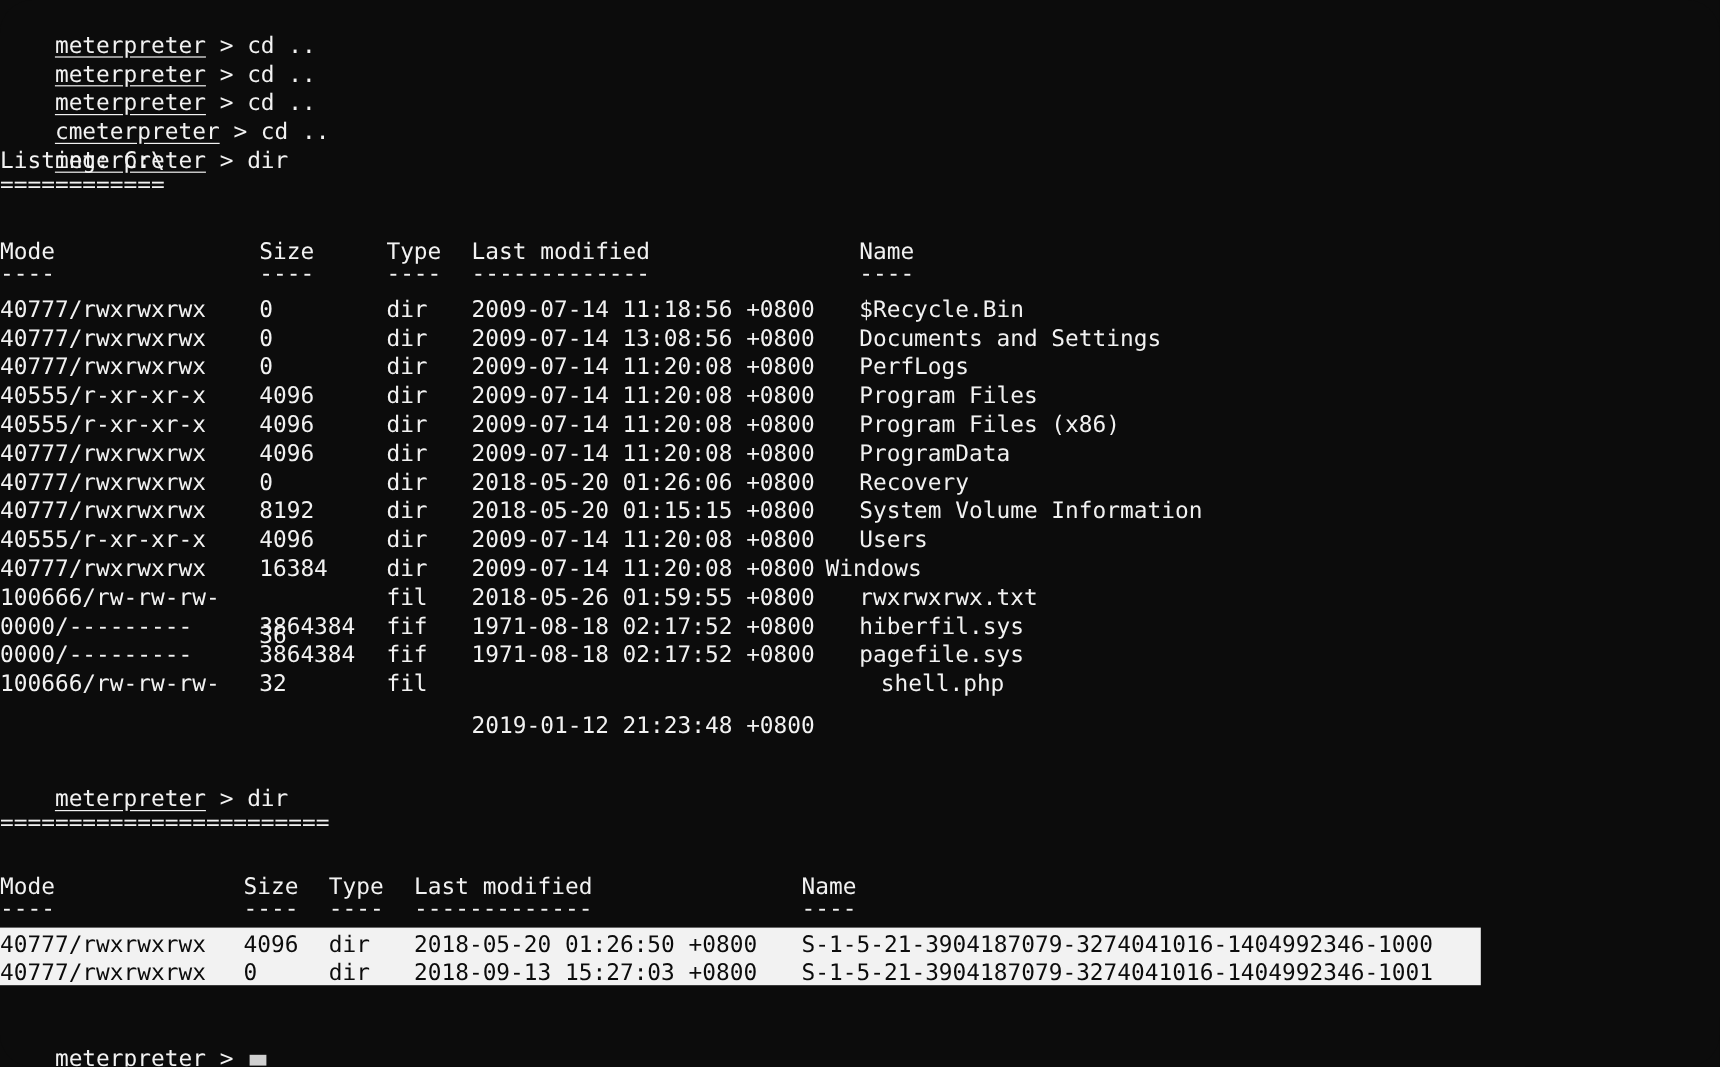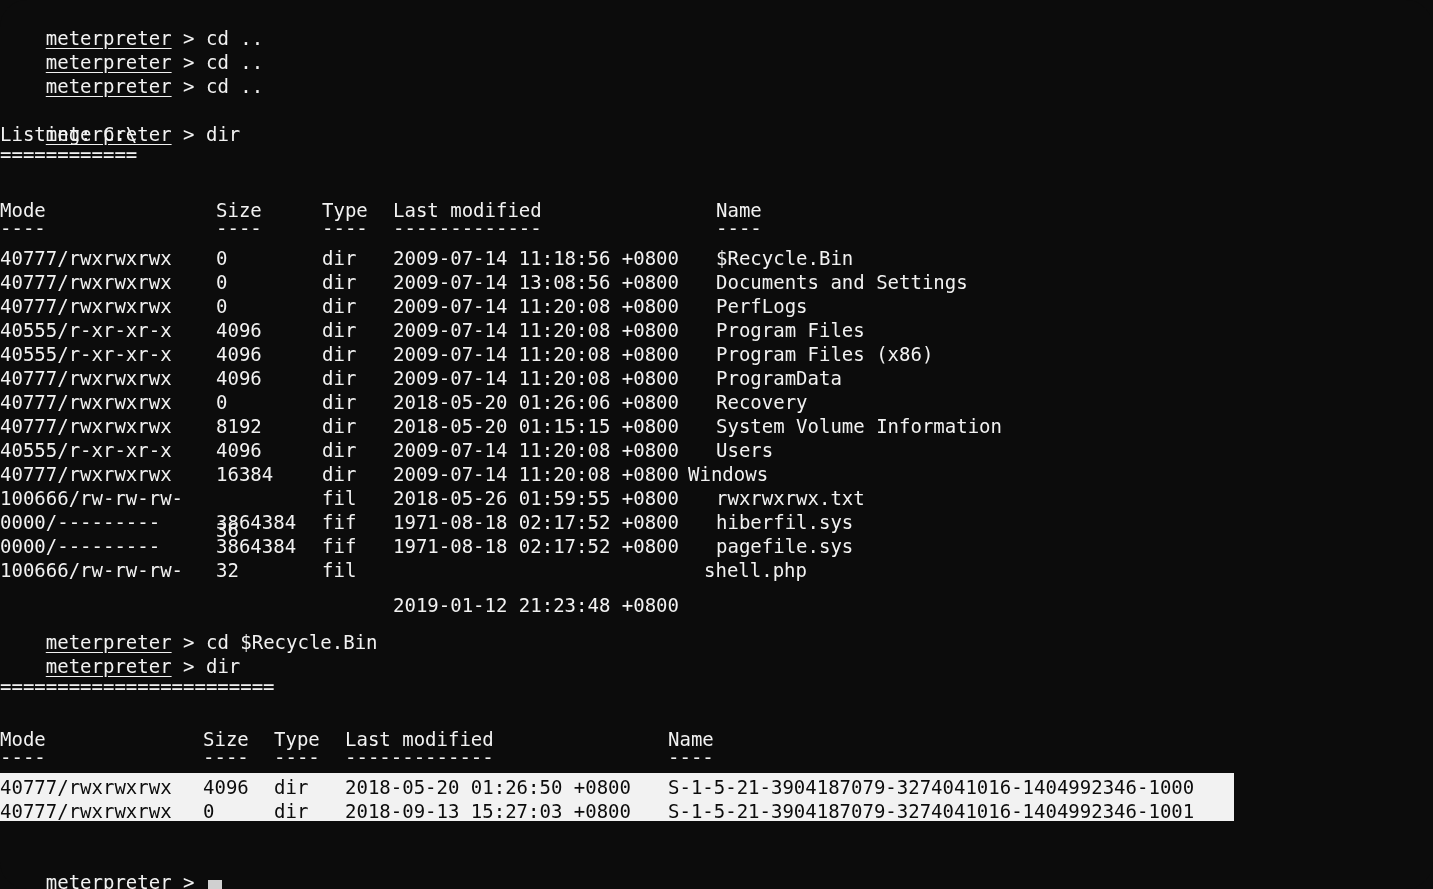--- a/index.html
+++ b/index.html
@@ -71,20 +71,23 @@
 
   <div class="line" style="top:2px;">
     <span class="prompt-word">meterpreter</span><span> &gt; </span><span>cd ..</span>
   </div>
   <div class="line" style="top:26px;">
     <span class="prompt-word">meterpreter</span><span> &gt; </span><span>cd ..</span>
   </div>
   <div class="line" style="top:50px;">
     <span class="prompt-word">meterpreter</span><span> &gt; </span><span>cd ..</span>
   </div>
+  <div class="line" style="top:74px;">
+    <span class="prompt-word">cmeterpreter</span><span> &gt; </span><span>cd ..</span>
+  </div>
   <div class="line" style="top:98px;">
     <span class="prompt-word">meterpreter</span><span> &gt; </span><span>dir</span>
   </div>
 
   <div class="line" style="top:122px;">Listing: C:\</div>
   <div class="line" style="top:142px;">============</div>
 
   <div class="row" style="top:198px;">
     <span style="left:0px;">Mode</span>
     <span style="left:216px;">Size</span>
@@ -107,26 +110,23 @@
       <div class="row" style="top: 318px;"><span style="left: 0px;">40555/r-xr-xr-x</span><span style="left: 216px;">4096</span><span style="left: 322px;">dir</span><span style="left: 393px;">2009-07-14 11:20:08 +0800</span><span style="left: 716px;">Program Files</span></div>
       <div class="row" style="top: 342px;"><span style="left: 0px;">40555/r-xr-xr-x</span><span style="left: 216px;">4096</span><span style="left: 322px;">dir</span><span style="left: 393px;">2009-07-14 11:20:08 +0800</span><span style="left: 716px;">Program Files (x86)</span></div>
       <div class="row" style="top: 366px;"><span style="left: 0px;">40777/rwxrwxrwx</span><span style="left: 216px;">4096</span><span style="left: 322px;">dir</span><span style="left: 393px;">2009-07-14 11:20:08 +0800</span><span style="left: 716px;">ProgramData</span></div>
       <div class="row" style="top: 390px;"><span style="left: 0px;">40777/rwxrwxrwx</span><span style="left: 216px;">0</span><span style="left: 322px;">dir</span><span style="left: 393px;">2018-05-20 01:26:06 +0800</span><span style="left: 716px;">Recovery</span></div>
       <div class="row" style="top: 414px;"><span style="left: 0px;">40777/rwxrwxrwx</span><span style="left: 216px;">8192</span><span style="left: 322px;">dir</span><span style="left: 393px;">2018-05-20 01:15:15 +0800</span><span style="left: 716px;">System Volume Information</span></div>
       <div class="row" style="top: 438px;"><span style="left: 0px;">40555/r-xr-xr-x</span><span style="left: 216px;">4096</span><span style="left: 322px;">dir</span><span style="left: 393px;">2009-07-14 11:20:08 +0800</span><span style="left: 716px;">Users</span></div>
       <div class="row" style="top: 462px;"><span style="left: 0px;">40777/rwxrwxrwx</span><span style="left: 216px; text-align: center;">16384</span><span style="left: 322px;">dir</span><span style="left: 393px;">2009-07-14 11:20:08 +0800</span><span style="left: 688px;">Windows</span></div>
       <div class="row" style="top: 486px;"><span style="left: 0px;">100666/rw-rw-rw-</span><span style="left: 216px; margin-top: 32px;">36</span><span style="left: 322px;">fil</span><span style="left: 393px;">2018-05-26 01:59:55 +0800</span><span style="left: 716px;">rwxrwxrwx.txt</span></div>
       <div class="row" style="top: 510px;"><span style="left: 0px;">0000/---------</span><span style="left: 216px;">3864384</span><span style="left: 322px;">fif</span><span style="left: 393px;">1971-08-18 02:17:52 +0800</span><span style="left: 716px;">hiberfil.sys</span></div>
       <div class="row" style="top: 534px;"><span style="left: 0px;">0000/---------</span><span style="left: 216px;">3864384</span><span style="left: 322px;">fif</span><span style="left: 393px;">1971-08-18 02:17:52 +0800</span><span style="left: 716px;">pagefile.sys</span></div>
-      <div class="row" style="top: 558px;"><span style="left: 0px;">100666/rw-rw-rw-</span><span style="left: 216px;">32</span><span style="left: 322px;">fil</span><span style="left: 393px; margin-top: 35px;">2019-01-12 21:23:48 +0800</span><span style="left: 704px;">shell.php</span></div>
+      <div class="row" style="top: 558px;"><span style="left: 0px;">100666/rw-rw-rw-</span><span style="left: 216px;">32</span><span style="left: 322px;">fil</span><span style="left: 393px; margin-top: 35px;">2019-01-12 21:23:48 +0800</span><span style="left: 734px;">shell.php</span></div>
     </div>
 
-  <div class="line" style="top:606px;">
-    <span class="prompt-word">meterpreter</span><span> &gt; </span><span>cd $Recycle.Bin</span>
-  </div>
   <div class="line" style="top:630px;">
     <span class="prompt-word">meterpreter</span><span> &gt; </span><span>dir</span>
   </div>
 
   <div class="line" style="top:674px;">========================</div>
 
   <div class="row" style="top:727px;">
     <span style="left:0px;">Mode</span>
     <span style="left:203px;">Size</span>
     <span style="left:274px;">Type</span>

